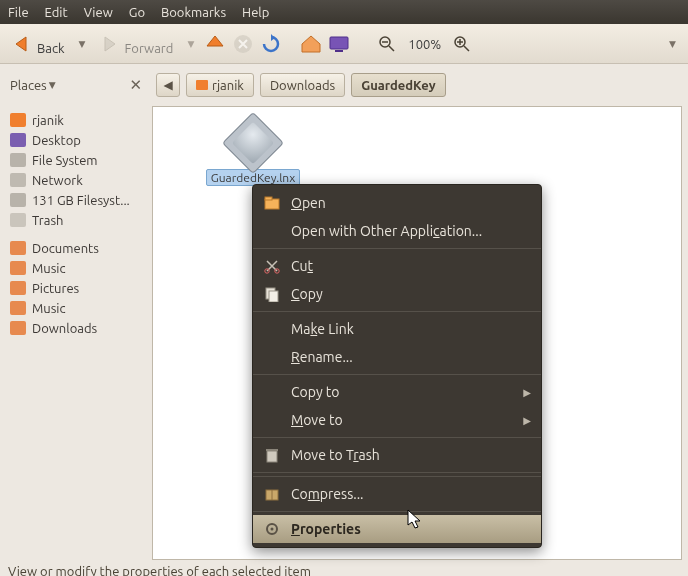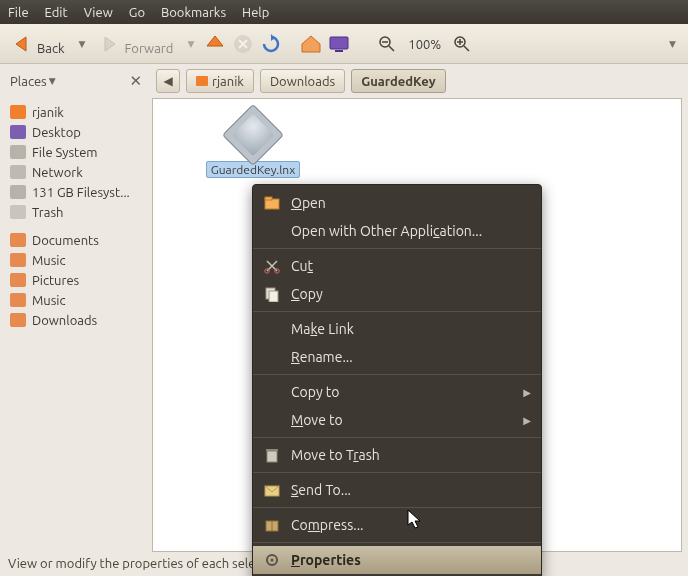--- a/index.html
+++ b/index.html
@@ -13,21 +13,21 @@
 .toolbar { height: 40px; background: linear-gradient(#f3ede3,#e2dbcf); border-bottom: 1px solid #c7bfb2; display: flex; align-items: center; padding: 0 8px; gap: 6px; }
 .tbtn { display: flex; align-items: flex-end; gap: 3px; padding: 2px 4px; }
 .tbtn .lbl { font-size: 13px; }
 .arrowd { font-size: 9px; color: #7a7167; padding: 0 4px; }
 .disabled { opacity: .55; }
 .iconbox { width: 22px; height: 22px; display: inline-flex; align-items: center; justify-content: center; }
 .zoom { font-size: 13px; color: #3c3c3c; padding: 0 4px; }
 .spacer { flex: 1; }
 
 
-.subbar { height: 34px; display: flex; align-items: center; }
+.subbar { height: 42px; display: flex; align-items: center; }
 .placeshdr { width: 152px; display: flex; align-items: center; padding: 0 10px; }
 .placeshdr .ttl { font-size: 13px; color: #4d463b; }
 .placeshdr .sm { font-size: 9px; color: #6d655a; margin-left: 2px; }
 .placeshdr .xbtn { margin-left: auto; color: #6b6359; font-size: 15px; font-weight: bold; }
 .pathrow { flex: 1; display: flex; align-items: center; gap: 6px; padding-left: 4px; }
 .navarrow { width: 24px; height: 24px; border: 1px solid #b9b09f; background: linear-gradient(#f6f1e7,#ded6c7); border-radius: 3px; display: flex; align-items: center; justify-content: center; color: #5a5246; font-size: 12px; }
 .crumb { height: 24px; border: 1px solid #b9b09f; background: linear-gradient(#f6f1e7,#ded6c7); border-radius: 3px; display: flex; align-items: center; gap: 4px; padding: 0 9px; font-size: 13px; color: #4a4235; }
 .crumb.active { background: linear-gradient(#e7dfce,#d4ccba); border-color: #a89e8a; font-weight: bold; }
 .crumb .hic { width: 12px; height: 10px; background: #f07f2e; border-radius: 1px; display: inline-block; }
 
@@ -286,29 +286,20 @@
     <div class="mi">
       <span class="mico">
         <svg width="14" height="16">
           <rect x="2" y="4" width="10" height="11" fill="#cfc9be" stroke="#8b857a"></rect>
           <rect x="1" y="2" width="12" height="2" fill="#8b857a"></rect>
         </svg>
       </span>
       <span class="mlbl">Move to T<u>r</u>ash</span>
     </div>
     <div class="msep"></div>
-    <div class="mi">
-      <span class="mico">
-        <svg width="16" height="14">
-          <rect x="1" y="3" width="14" height="10" fill="#e7cf87" stroke="#b89a4e"></rect>
-          <path d="M1 3 L8 9 L15 3" fill="none" stroke="#b89a4e"></path>
-        </svg>
-      </span>
-      <span class="mlbl"><u>S</u>end To...</span>
-    </div>
     <div class="msep"></div>
     <div class="mi">
       <span class="mico">
         <svg width="14" height="14">
           <rect x="1" y="3" width="12" height="10" fill="#c9a76a" stroke="#8d6f3e"></rect>
           <line x1="7" y1="3" x2="7" y2="13" stroke="#8d6f3e"></line>
         </svg>
       </span>
       <span class="mlbl">Co<u>m</u>press...</span>
     </div>

